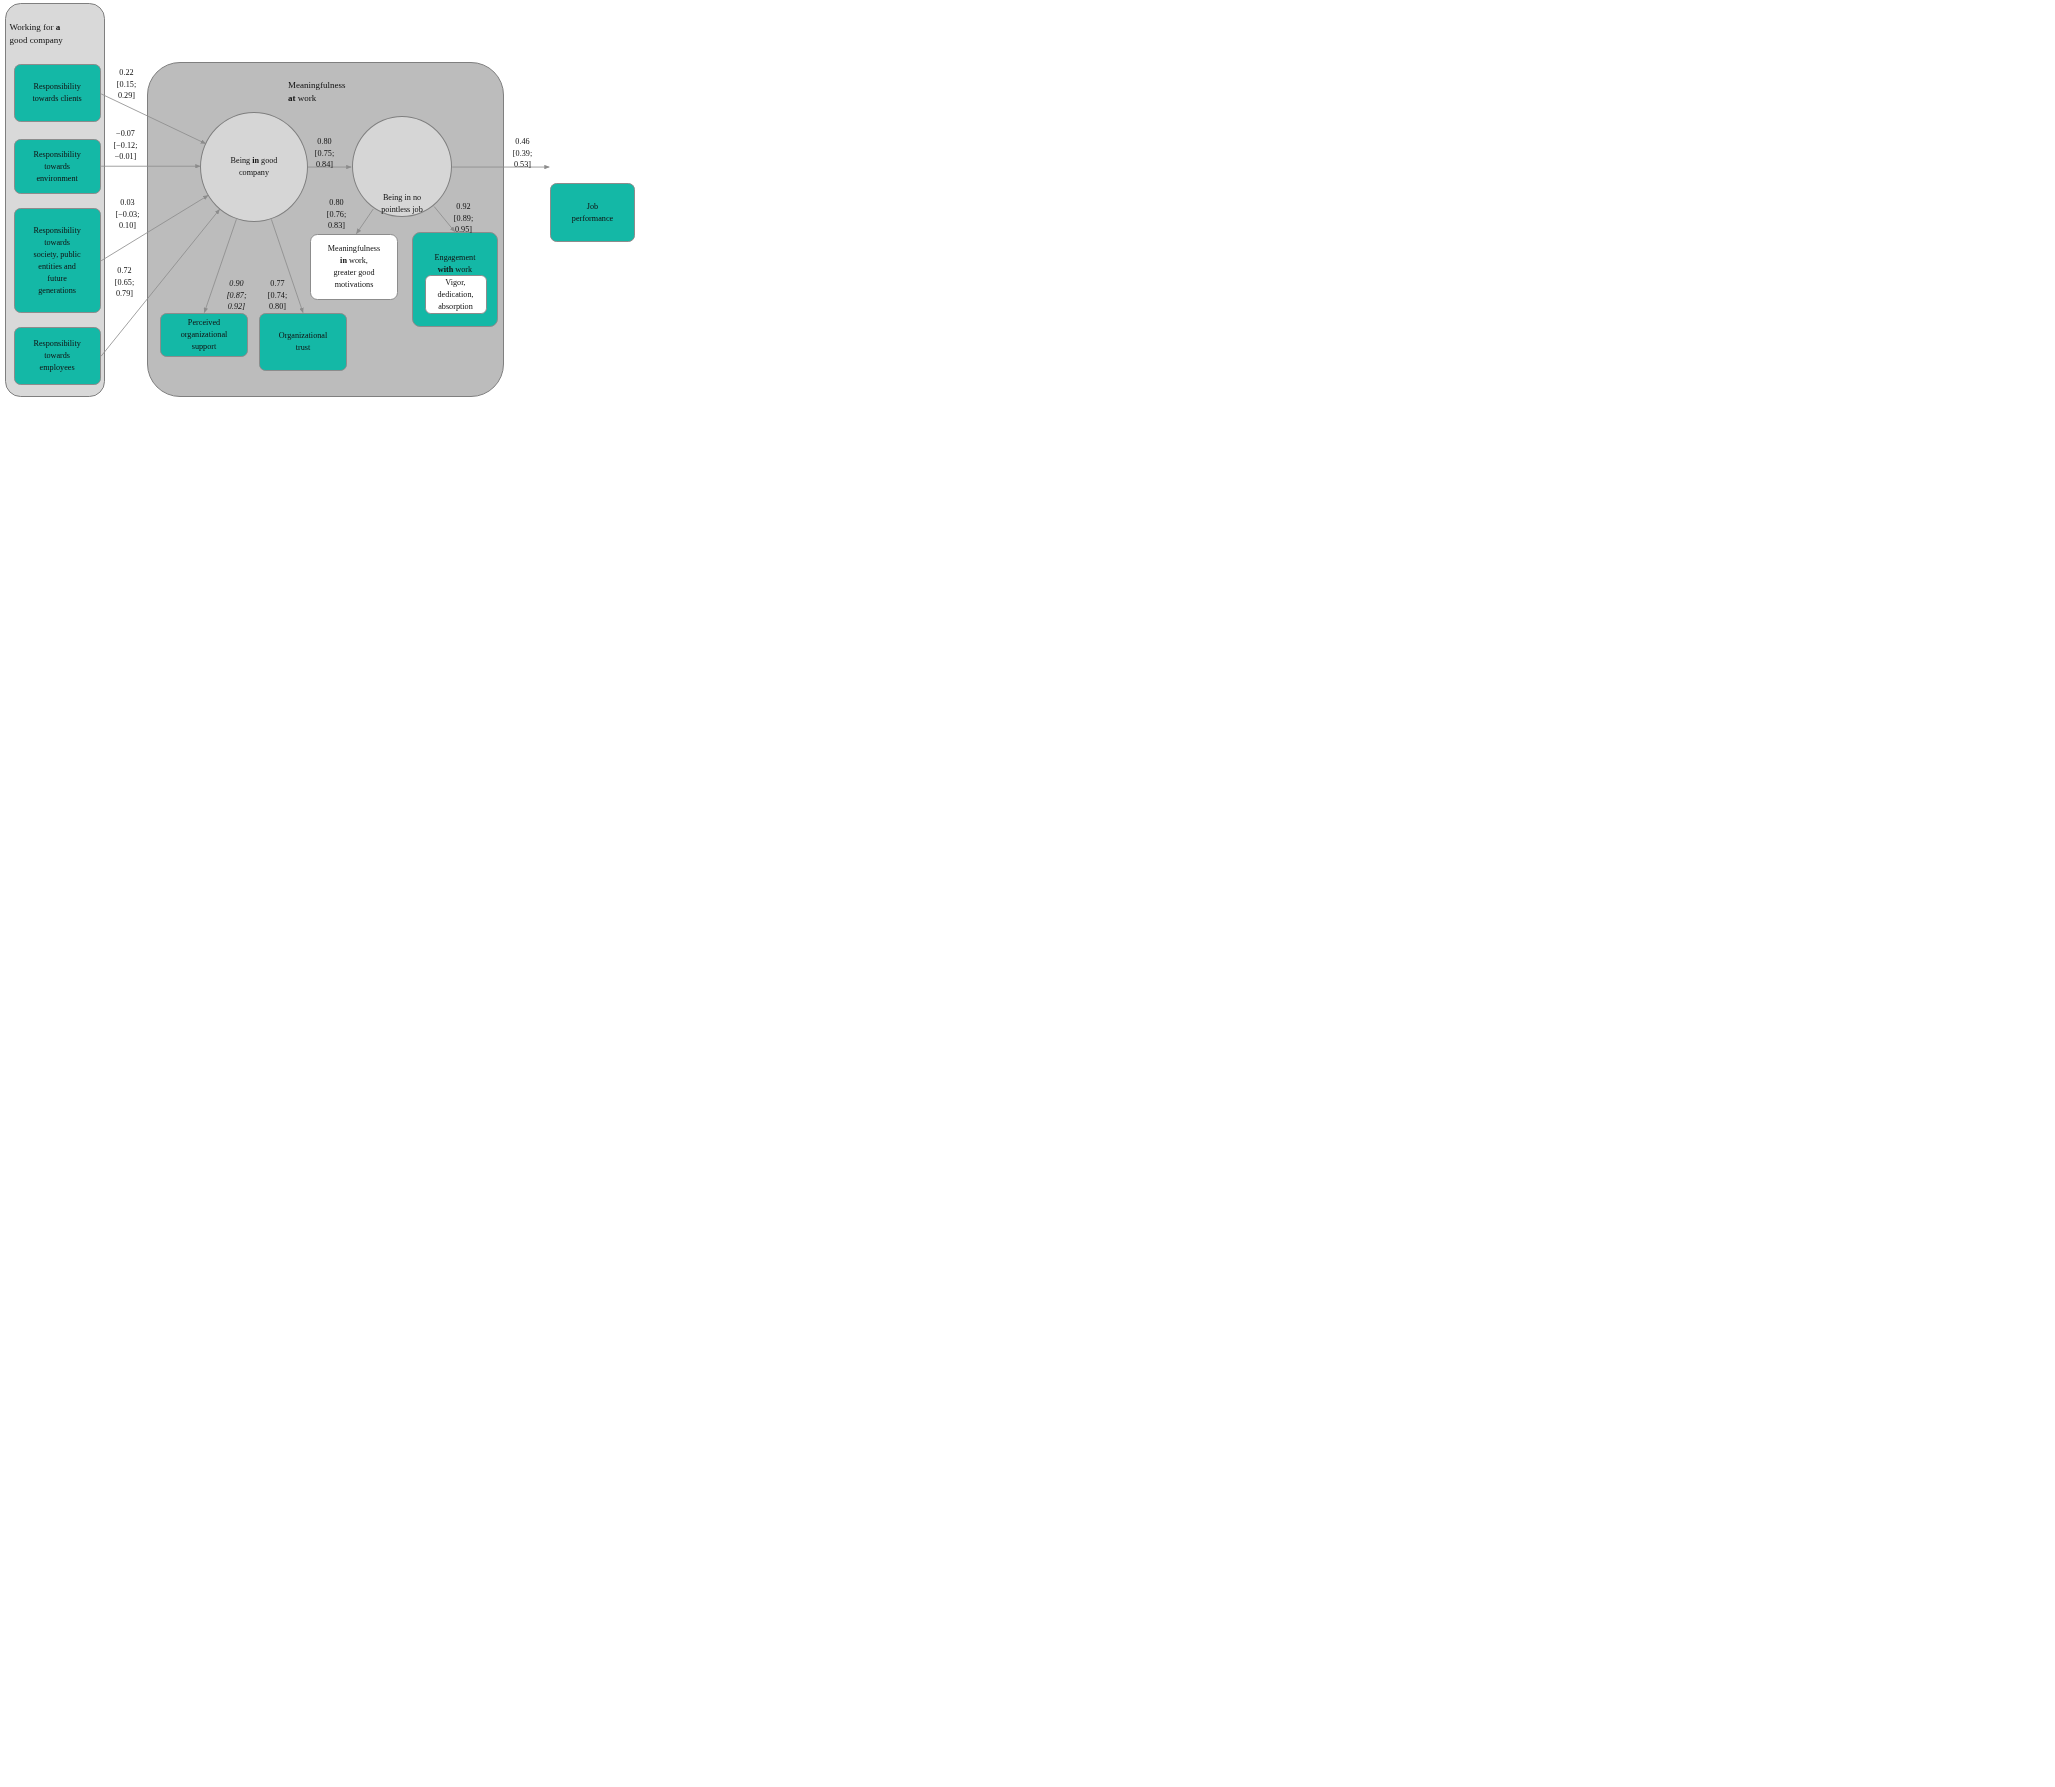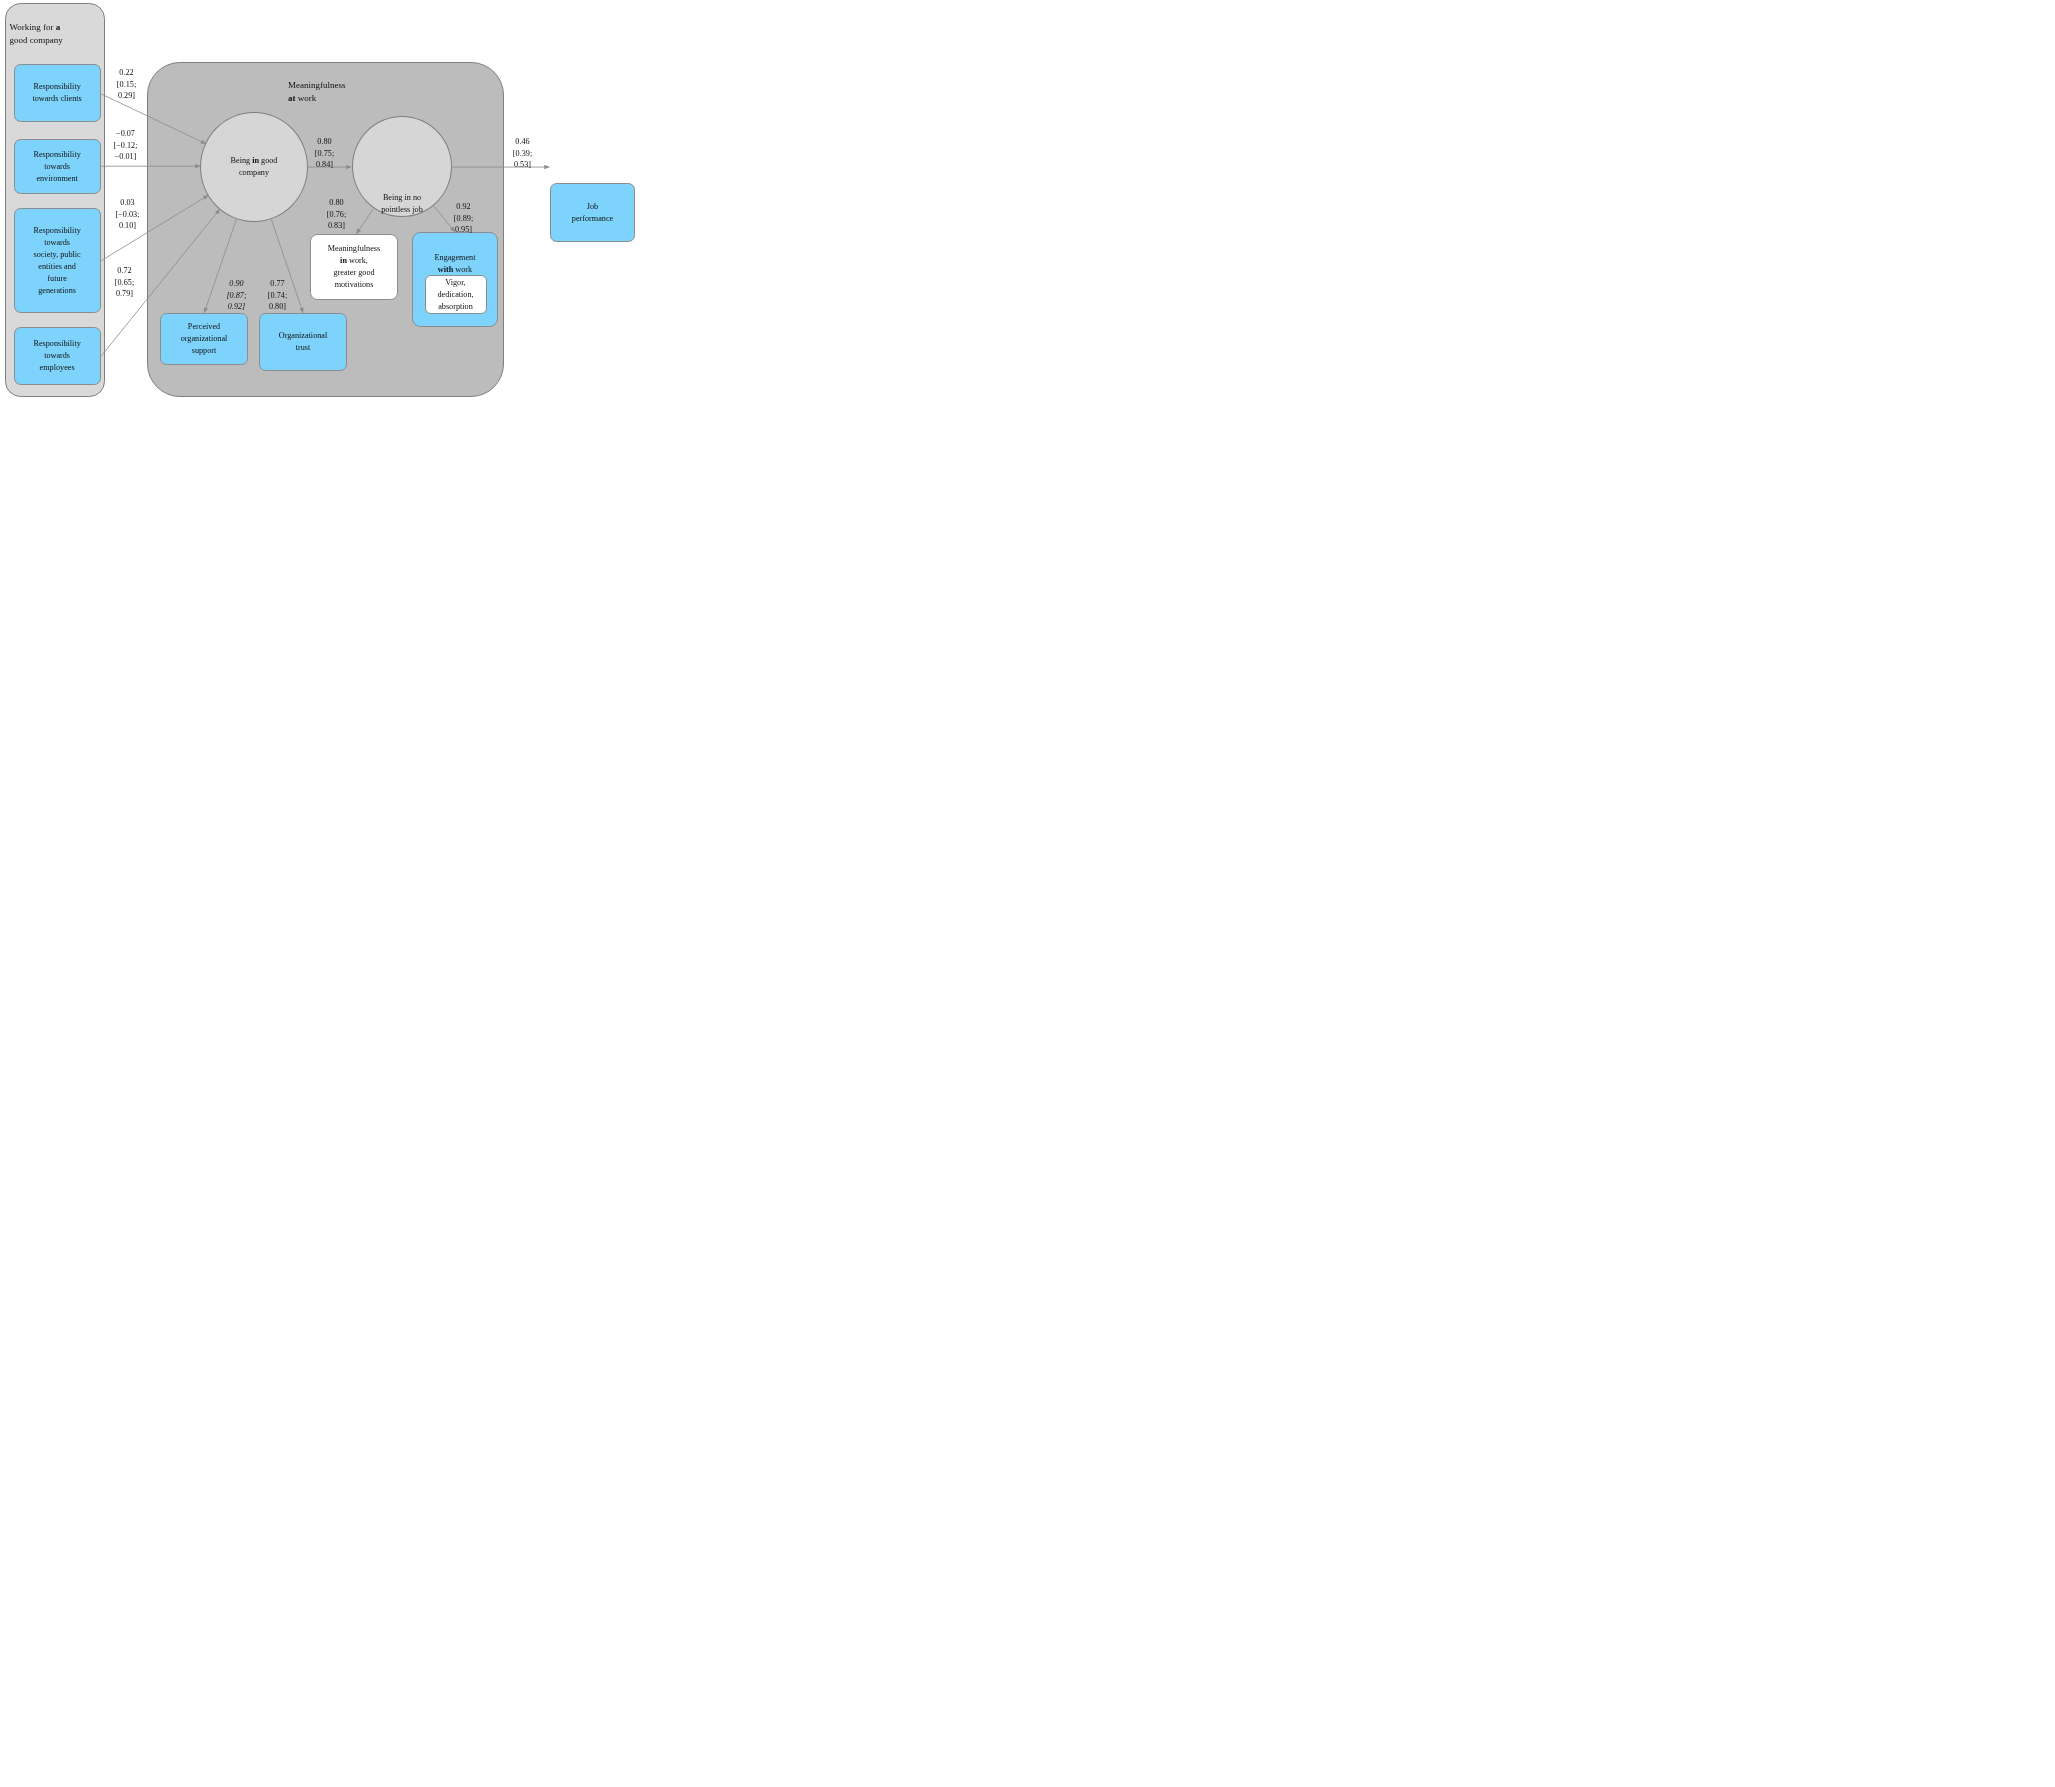--- a/index.html
+++ b/index.html
@@ -50,21 +50,21 @@
     position: absolute;
     left: 0; top: 0;
     z-index: 2;
   }
   
   .node {
     position: absolute;
     box-sizing: border-box;
     border: 0.8px solid #8c8c8c;
     border-radius: 6.6px;
-    background: #7dd3fc;
+    background: #14b8a6;
     display: flex;
     align-items: center;
     justify-content: center;
     text-align: center;
     font-size: 8.2px;
     line-height: 12px;
     white-space: pre-line;
     z-index: 3;
   }
   .ellipse {
@@ -73,21 +73,21 @@
     border-color: #7f7f7f;
   }
   .white-node { background: #ffffff; }
   #node-clients      { left: 13.6px;  top: 64px; width: 87px; height: 58px; }
   #node-environment  { left: 13.6px;  top: 139px; width: 87px; height: 55px; }
   #node-society      { left: 13.6px;  top: 208px; width: 87px; height: 105px; }
   #node-employees    { left: 13.6px;  top: 327px; width: 87px; height: 58px; }
   #node-company      { left: 200px; top: 112px; width: 108px; height: 110px; }
   #node-pointless    { left: 352px; top: 116px; width: 100px; height: 101px; align-items: flex-end; }
   #node-job          { left: 550px; top: 137px; width: 85px; height: 59px; margin-top: 46px; }
-  #node-support      { left: 160px; top: 313px; width: 88px; height: 52px; }
+  #node-support      { left: 160px; top: 313px; width: 88px; height: 44px; }
   #node-trust        { left: 259px; top: 313px; width: 88px; height: 58px; }
   #node-meaning-in   { left: 310px; top: 234px; width: 88px; height: 66px; border-radius: 7.4px; }
   #node-engagement   {
     left: 412px; top: 232px; width: 86px; height: 95px;
     border-radius: 8.2px;
     display: block;
   }
   #node-engagement .inner-title {
     margin-top: 6.6px;
     font-size: 8.2px;

